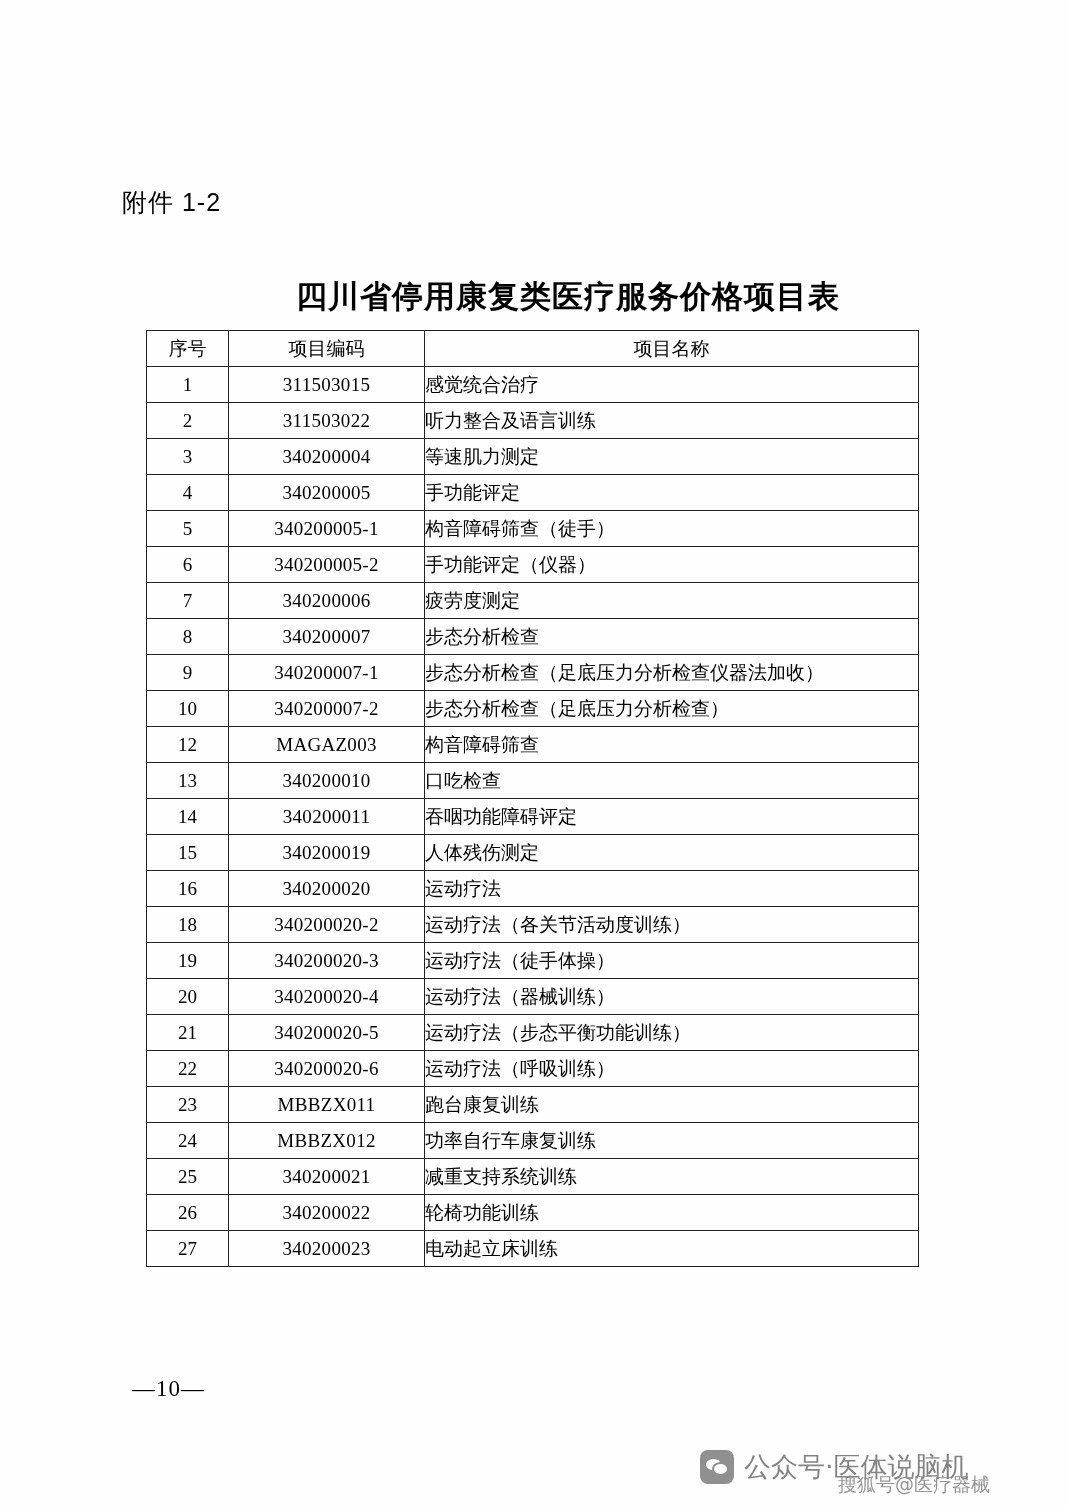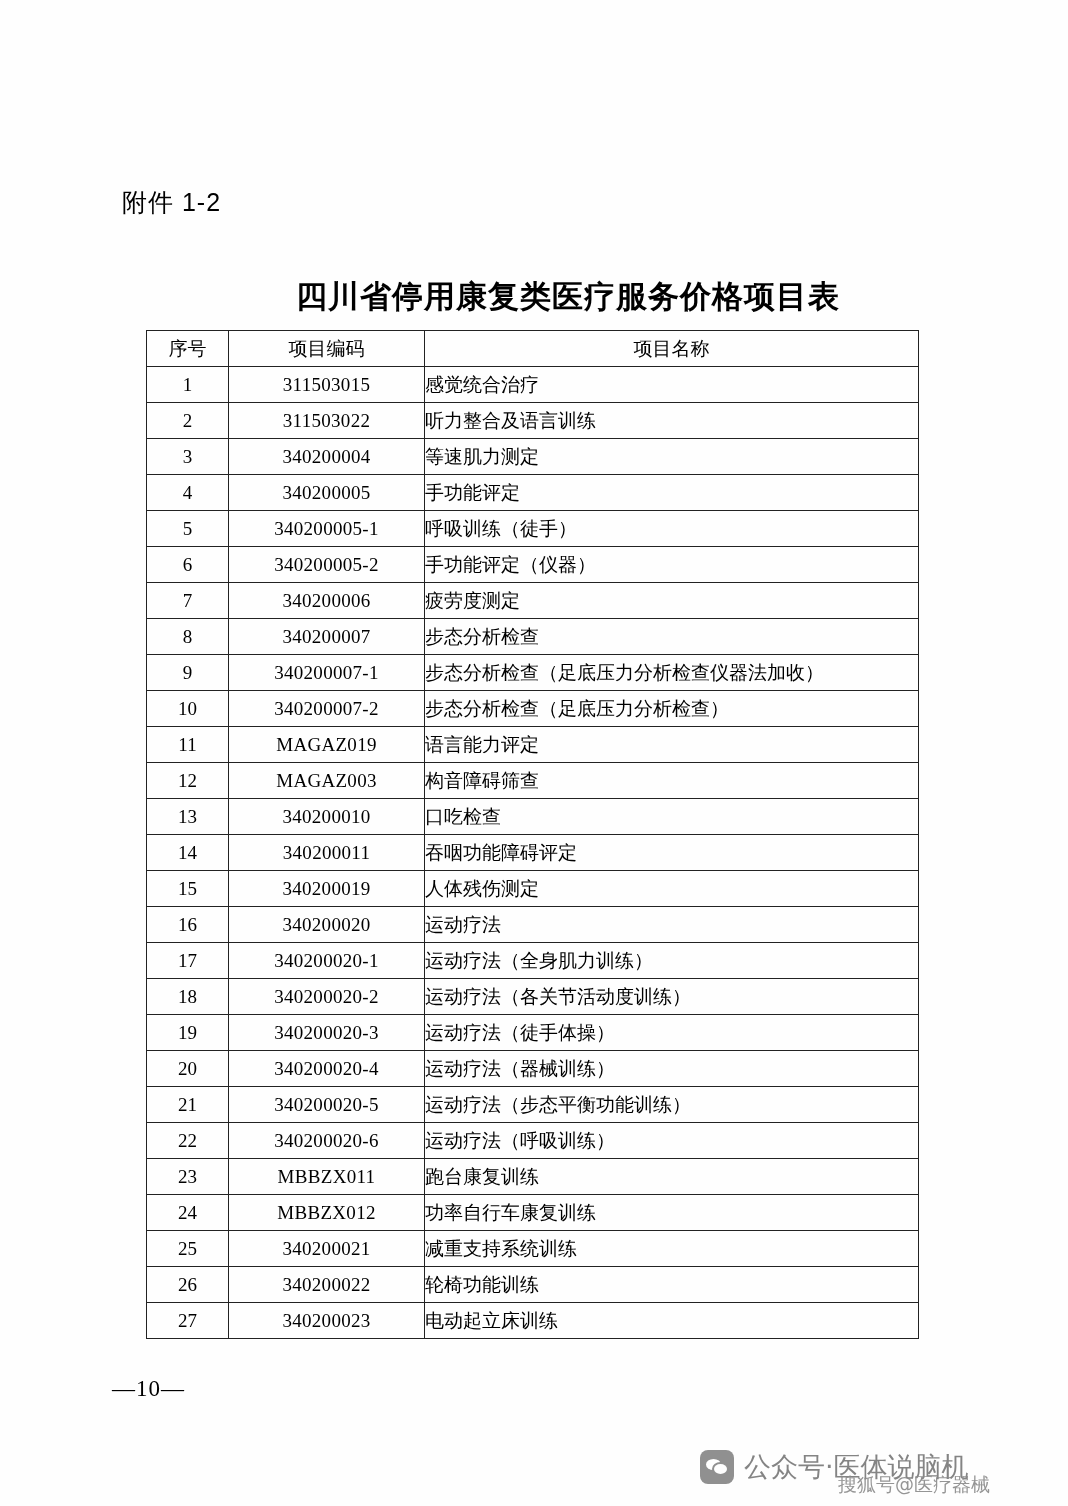--- a/index.html
+++ b/index.html
@@ -79,21 +79,21 @@
   }
   .cell-name {
     text-align: left;
     padding-left: 10px;
     font-family: "DejaVu Serif", serif;
     font-size: 19px;
     margin-top: 20px;
   }
   .page-number {
     position: absolute;
-    left: 112px;
+    left: 132px;
     top: 1376px;
     font-size: 23px;
     font-family: "Liberation Serif", serif;
     letter-spacing: 1px;
   }
   .watermark {
     position: absolute;
     left: 700px;
     top: 1432px;
     display: flex;
@@ -179,21 +179,21 @@
         <td class="cell-name">等速肌力测定</td>
       </tr>
       <tr>
         <td class="cell-idx">4</td>
         <td class="cell-code">340200005</td>
         <td class="cell-name">手功能评定</td>
       </tr>
       <tr>
         <td class="cell-idx">5</td>
         <td class="cell-code">340200005-1</td>
-        <td class="cell-name">呼吸训练（徒手）</td>
+        <td class="cell-name">构音障碍筛查（徒手）</td>
       </tr>
       <tr>
         <td class="cell-idx">6</td>
         <td class="cell-code">340200005-2</td>
         <td class="cell-name">手功能评定（仪器）</td>
       </tr>
       <tr>
         <td class="cell-idx">7</td>
         <td class="cell-code">340200006</td>
         <td class="cell-name">疲劳度测定</td>
@@ -207,25 +207,20 @@
         <td class="cell-idx">9</td>
         <td class="cell-code">340200007-1</td>
         <td class="cell-name">步态分析检查（足底压力分析检查仪器法加收）</td>
       </tr>
       <tr>
         <td class="cell-idx">10</td>
         <td class="cell-code">340200007-2</td>
         <td class="cell-name">步态分析检查（足底压力分析检查）</td>
       </tr>
       <tr>
-        <td class="cell-idx">11</td>
-        <td class="cell-code">MAGAZ019</td>
-        <td class="cell-name">语言能力评定</td>
-      </tr>
-      <tr>
         <td class="cell-idx">12</td>
         <td class="cell-code">MAGAZ003</td>
         <td class="cell-name">构音障碍筛查</td>
       </tr>
       <tr>
         <td class="cell-idx">13</td>
         <td class="cell-code">340200010</td>
         <td class="cell-name">口吃检查</td>
       </tr>
       <tr>
@@ -235,25 +230,20 @@
       </tr>
       <tr>
         <td class="cell-idx">15</td>
         <td class="cell-code">340200019</td>
         <td class="cell-name">人体残伤测定</td>
       </tr>
       <tr>
         <td class="cell-idx">16</td>
         <td class="cell-code">340200020</td>
         <td class="cell-name">运动疗法</td>
-      </tr>
-      <tr>
-        <td class="cell-idx">17</td>
-        <td class="cell-code">340200020-1</td>
-        <td class="cell-name">运动疗法（全身肌力训练）</td>
       </tr>
       <tr>
         <td class="cell-idx">18</td>
         <td class="cell-code">340200020-2</td>
         <td class="cell-name">运动疗法（各关节活动度训练）</td>
       </tr>
       <tr>
         <td class="cell-idx">19</td>
         <td class="cell-code">340200020-3</td>
         <td class="cell-name">运动疗法（徒手体操）</td>

